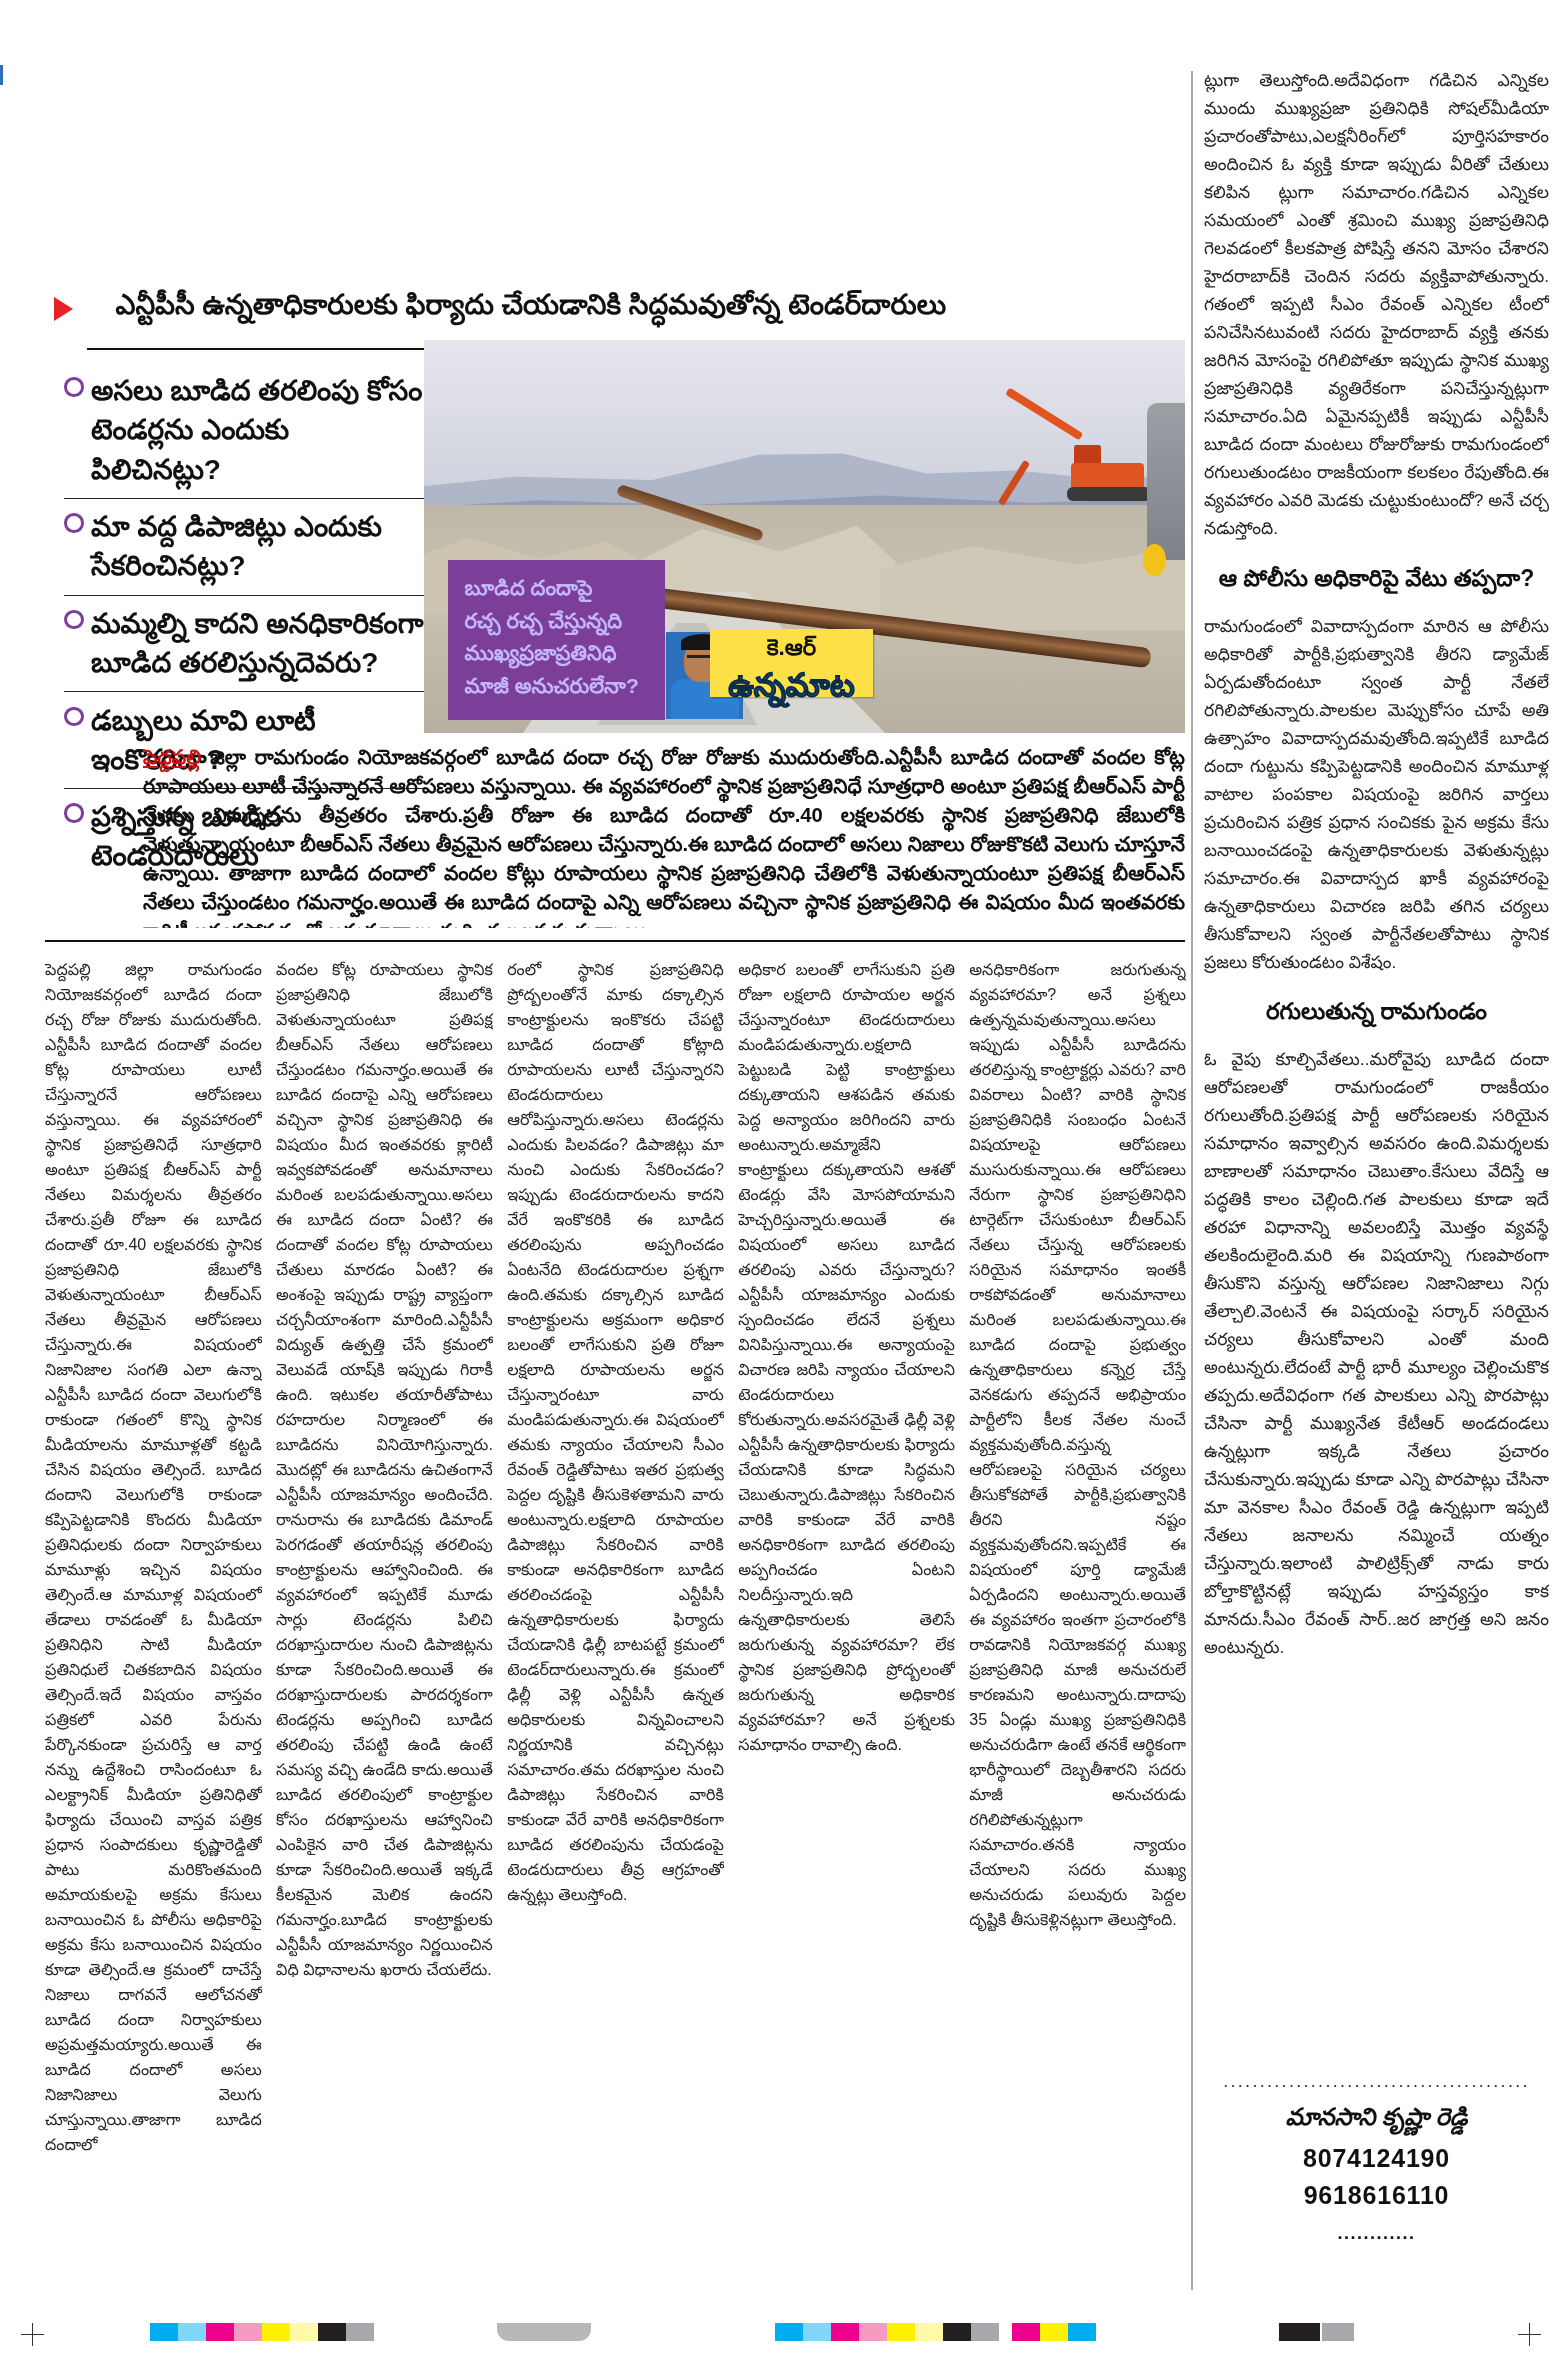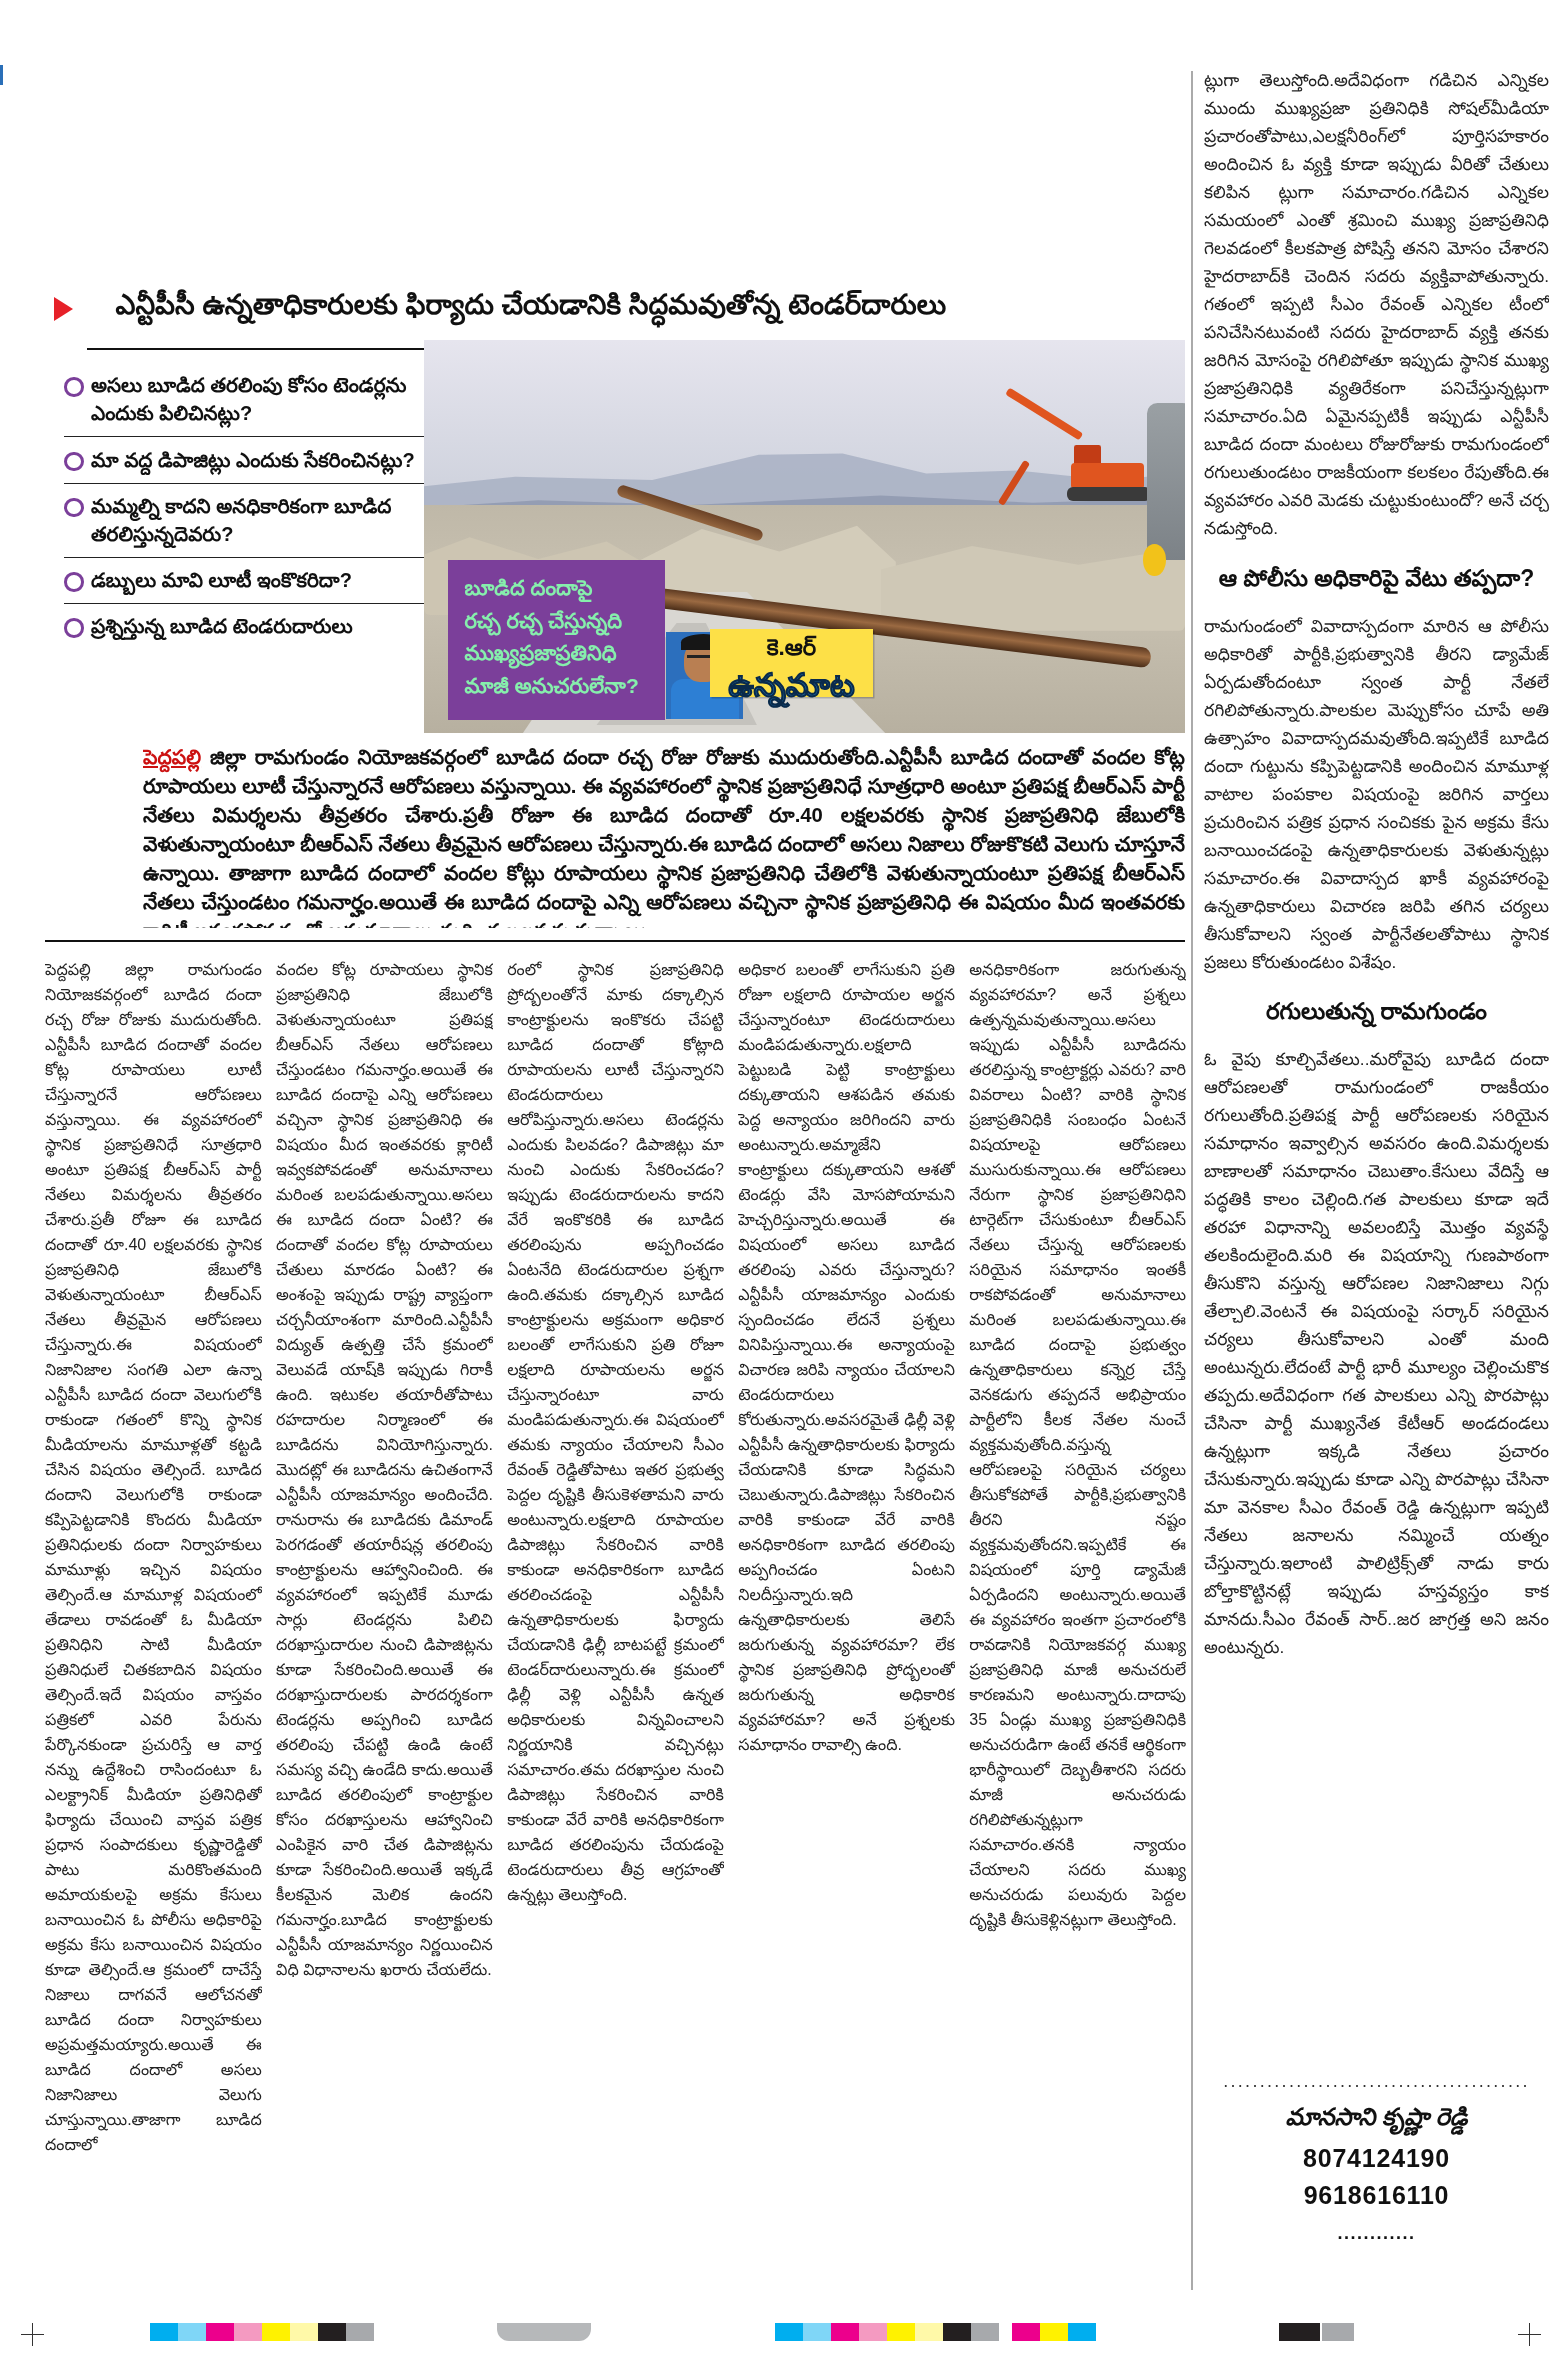--- a/index.html
+++ b/index.html
@@ -29,21 +29,21 @@
   .arrow-icon{width:0;height:0;border-top:12.8px solid transparent;border-bottom:12.8px solid transparent;
               border-left:19.6px solid #e62129;margin-right:10.5px;flex:0 0 auto;}
   .subhead-text{font-size:28px;font-weight:bold;color:#111;}
   .subhead-rule{position:absolute;left:87px;top:348px;width:1004px;height:2.3px;background:#111;}
   
   .bullet-list{position:absolute;left:64px;top:363px;width:360px;}
   .bullet-item{display:flex;align-items:flex-start;padding:8.3px 0 9px 0;border-bottom:1.5px solid #222;}
   .bullet-item:last-child{border-bottom:none;}
   .ring{flex:0 0 auto;width:13.5px;height:13.5px;border:3.8px solid #7b3f9a;border-radius:50%;
         margin:6px 7.5px 0 0;background:#fff;}
-  .bullet-text{font-size:20px;font-weight:600;line-height:1.4;color:#111;}
+  .bullet-text{font-size:28px;font-weight:600;line-height:1.4;color:#111;}
   
   .photo{position:absolute;left:424px;top:340px;width:761px;height:393px;overflow:hidden;background:#cfd2da;}
   .sky{position:absolute;left:0;top:0;width:100%;height:44%;background:linear-gradient(#e6e5ee,#ccd0db);}
   .ridge-far{position:absolute;left:0;top:26%;width:100%;height:16%;background:#a8b0c3;opacity:.85;
              clip-path:polygon(0 70%,12% 55%,30% 60%,44% 20%,55% 18%,66% 50%,78% 45%,90% 60%,100% 50%,100% 100%,0 100%);}
   .ridge-near{position:absolute;left:0;top:33%;width:100%;height:12%;background:#8d97ae;opacity:.8;
              clip-path:polygon(0 80%,15% 65%,35% 75%,60% 55%,80% 70%,100% 60%,100% 100%,0 100%);}
   .ground{position:absolute;left:0;top:42%;width:100%;height:58%;
           background:linear-gradient(#bfb8a8,#c9c2b2 40%,#b7b0a0);}
   .cliff{position:absolute;background:#d8d1c0;border-radius:6px;}
@@ -68,21 +68,21 @@
   .exc-arm{position:absolute;left:-6%;top:36%;width:30%;height:6.8px;background:#d14a1a;
             transform:rotate(-58deg);transform-origin:right center;border-radius:3px;}
   .exc-body{position:absolute;left:50%;top:42%;width:44%;height:30%;background:#e0551f;border-radius:3.8px;}
   .exc-cab{position:absolute;left:52%;top:22%;width:16%;height:26%;background:#c23c15;border-radius:2.3px;}
   .exc-track{position:absolute;left:48%;top:70%;width:50%;height:16%;background:#3a3a3a;border-radius:6px;}
   .truck{position:absolute;right:-1%;top:16%;width:6%;height:40%;background:linear-gradient(#9aa0a4,#7c8287);
          border-radius:10.5px 10.5px 4.5px 4.5px;}
   .truck-flower{position:absolute;right:2.5%;top:52%;width:3%;height:8%;background:#f2c21a;border-radius:50%;}
   
   .purple-box{position:absolute;left:24px;top:220px;width:217px;height:160px;background:#7b3f9a;
-              color:#86efac;font-size:21px;font-weight:bold;line-height:1.55;padding:12px 0 0 16.6px;box-sizing:border-box;}
+              color:#c4b5fd;font-size:21px;font-weight:bold;line-height:1.55;padding:12px 0 0 16.6px;box-sizing:border-box;}
   
   .byline{position:absolute;left:242px;top:289px;width:218px;height:92px;}
   .byline-thumb{position:absolute;left:0;top:3px;width:77px;height:87px;background:#2c6fbd;overflow:hidden;}
   .thumb-face{position:absolute;left:18px;top:7.5px;width:39px;height:42px;background:#b97f52;border-radius:45% 45% 40% 40%;}
   .thumb-hair{position:absolute;left:15px;top:1.5px;width:45px;height:16.6px;background:#161616;border-radius:50% 50% 0 0;}
   .thumb-glasses{position:absolute;left:21px;top:22.6px;width:33px;height:7.5px;border-top:3px solid #222;}
   .thumb-shirt{position:absolute;left:4.5px;top:47px;width:68px;height:44px;background:#2d7fd4;border-radius:12px 12px 0 0;}
   .byline-label{position:absolute;left:44px;top:0;width:163px;height:68px;background:#fde047;
                 text-align:center;box-shadow:1.5px 1.5px 0 #00000033;}
   .byline-top{font-size:22.6px;font-weight:bold;color:#111;margin-top:6px;}

